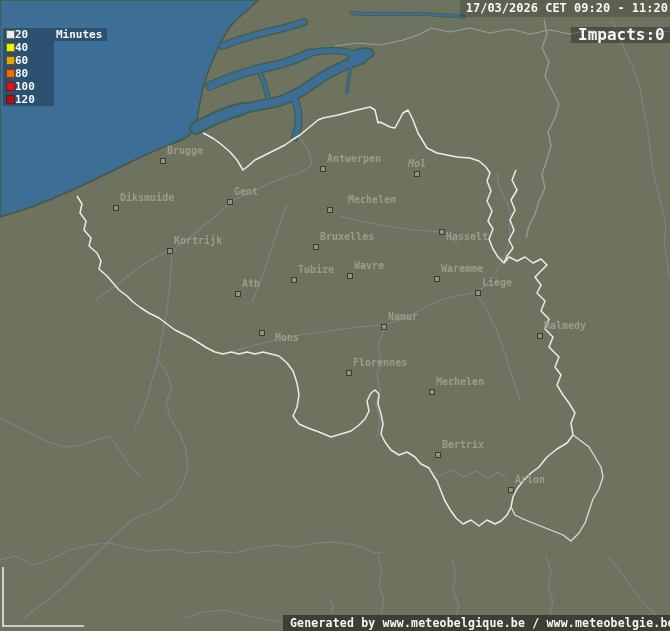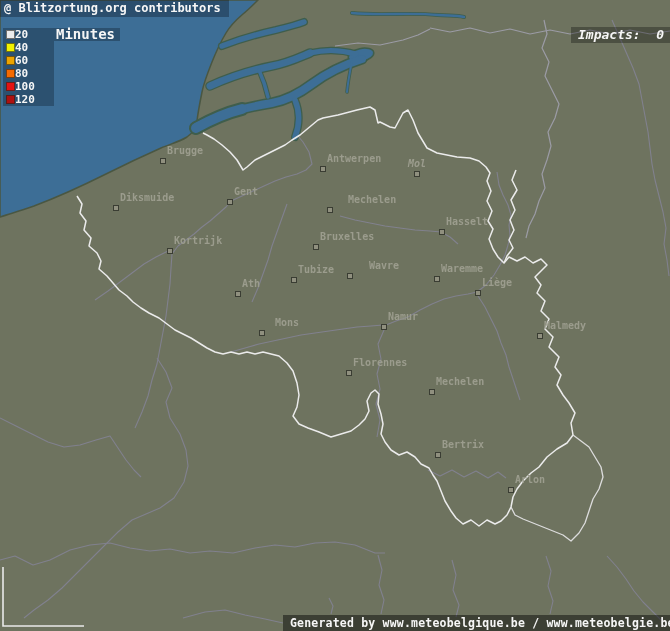--- a/index.html
+++ b/index.html
@@ -8,30 +8,30 @@
     font-family:"DejaVu Sans Mono","Liberation Mono",monospace;
     font-weight:bold;background:var(--land,#6e735f);
   }
   .stage svg{position:absolute;left:0;top:0;}
   .overlay{position:absolute;color:#f6f6f6;white-space:nowrap;}
   .title-box{left:0;top:0;height:17px;line-height:17px;padding:0 8px 0 4px;
     font-size:12px;background:rgba(8,16,26,0.33);}
   .date-box{right:0;top:0;height:17px;line-height:17px;padding:0 2px 0 6px;
     font-size:12px;background:rgba(0,0,0,0.16);}
   .impacts-box{right:0;top:27px;width:99px;height:16px;line-height:16px;
-    font-size:13px;background:rgba(0,0,0,0.30);display:flex;justify-content:space-between;
-    padding:0 6px 13px 7px;box-sizing:border-box;font-style:italic;}
+    font-size:16px;background:rgba(0,0,0,0.30);display:flex;justify-content:space-between;
+    padding:0 6px 13px 7px;box-sizing:border-box;}
   .legend{left:3px;top:28px;display:flex;flex-direction:column;}
   .legend-row{display:flex;align-items:center;height:13px;
     background:rgba(8,16,26,0.30);width:fit-content;padding:0 5px 0 3px;}
   .legend-swatch{width:7px;height:7px;border:1px solid rgba(35,35,30,0.62);
     box-sizing:content-box;flex:0 0 auto;}
   .legend-num{display:inline-block;width:34px;
     font-size:11px;color:#f6f6f6;line-height:13px;}
-  .legend-unit{margin-left:7px;font-size:14px;color:#f6f6f6;line-height:13px;}
+  .legend-unit{margin-left:7px;font-size:11px;color:#f6f6f6;line-height:13px;}
   .footer-bar{left:283px;right:0;top:615px;height:16px;line-height:16px;
     font-size:11.5px;background:rgba(0,0,0,0.45);padding-left:7px;letter-spacing:0.2px;}
   .city-marker{position:absolute;width:4px;height:4px;border:1px solid #3a3d33;
     background:var(--marker,#90907f);}
   .city-label{position:absolute;font-size:10px;line-height:12px;
     color:var(--label,#9b9c8d);white-space:nowrap;}
   .ch-dark{fill:none;stroke:var(--waterEdge,#3f5e4c);stroke-linecap:round;}
   .ch-blue{fill:none;stroke:var(--sea,#3d6e96);stroke-linecap:round;}
   .river{fill:none;stroke:var(--river,#81818e);stroke-width:1.1;stroke-linejoin:round;}
   .border-gray{fill:none;stroke:var(--border2,#9b9ba5);stroke-width:1.2;stroke-linejoin:round;}
@@ -129,55 +129,55 @@
       <div class="city-label" style="left: 327px; top: 153px;">Antwerpen</div>
       <div class="city-marker" style="left: 414px; top: 171px;"></div>
       <div class="city-label" style="left: 408px; top: 158px; font-style: italic;">Mol</div>
       <div class="city-marker" style="left: 113px; top: 205px;"></div>
       <div class="city-label" style="left: 120px; top: 192px;">Diksmuide</div>
       <div class="city-marker" style="left: 227px; top: 199px;"></div>
       <div class="city-label" style="left: 234px; top: 186px;">Gent</div>
       <div class="city-marker" style="left: 327px; top: 207px;"></div>
       <div class="city-label" style="left: 348px; top: 194px;">Mechelen</div>
       <div class="city-marker" style="left: 439px; top: 229px;"></div>
-      <div class="city-label" style="left: 446px; top: 216px; text-align: right;">Hasselt</div>
+      <div class="city-label" style="left: 446px; top: 231px; text-align: right;">Hasselt</div>
       <div class="city-marker" style="left: 167px; top: 248px;"></div>
       <div class="city-label" style="left: 174px; top: 235px;">Kortrijk</div>
       <div class="city-marker" style="left: 313px; top: 244px;"></div>
       <div class="city-label" style="left: 320px; top: 231px;">Bruxelles</div>
       <div class="city-marker" style="left: 291px; top: 277px;"></div>
       <div class="city-label" style="left: 298px; top: 264px;">Tubize</div>
       <div class="city-marker" style="left: 347px; top: 273px;"></div>
-      <div class="city-label" style="left: 354px; top: 260px; margin-left: 15px;">Wavre</div>
+      <div class="city-label" style="left: 354px; top: 260px;">Wavre</div>
       <div class="city-marker" style="left: 434px; top: 276px;"></div>
       <div class="city-label" style="left: 441px; top: 263px;">Waremme</div>
       <div class="city-marker" style="left: 475px; top: 290px;"></div>
       <div class="city-label" style="left: 482px; top: 277px; text-align: right;">Liège</div>
       <div class="city-marker" style="left: 235px; top: 291px;"></div>
       <div class="city-label" style="left: 242px; top: 278px;">Ath</div>
       <div class="city-marker" style="left: 259px; top: 330px;"></div>
-      <div class="city-label" style="left: 266px; top: 317px; padding-left: 9px;">Mons</div>
+      <div class="city-label" style="left: 266px; top: 332px; padding-left: 9px;">Mons</div>
       <div class="city-marker" style="left: 381px; top: 324px;"></div>
       <div class="city-label" style="left: 388px; top: 311px;">Namur</div>
       <div class="city-marker" style="left: 537px; top: 333px;"></div>
       <div class="city-label" style="left: 544px; top: 320px;">Malmedy</div>
       <div class="city-marker" style="left: 346px; top: 370px;"></div>
       <div class="city-label" style="left: 353px; top: 357px;">Florennes</div>
       <div class="city-marker" style="left: 429px; top: 389px;"></div>
       <div class="city-label" style="left: 436px; top: 376px;">Mechelen</div>
       <div class="city-marker" style="left: 435px; top: 452px;"></div>
       <div class="city-label" style="left: 442px; top: 439px;">Bertrix</div>
       <div class="city-marker" style="left: 508px; top: 487px;"></div>
       <div class="city-label" style="left: 515px; top: 474px;">Arlon</div>
     </div>
 
-  <div class="overlay title-box">
-    <span>@ Blitzortung.org contributors</span>
+
+  <div class="overlay date-box">
+    <span>17/03/2026 CET 09:20 - 11:20</span>
   </div>
-
 
   <div class="overlay impacts-box">
     <span>Impacts:</span>
     <span>0</span>
   </div>
 
   <div class="overlay legend" id="legend">
       <div class="legend-row">
         <span class="legend-swatch" style="background: rgb(236, 236, 236);"></span>
         <span class="legend-num">20</span>

